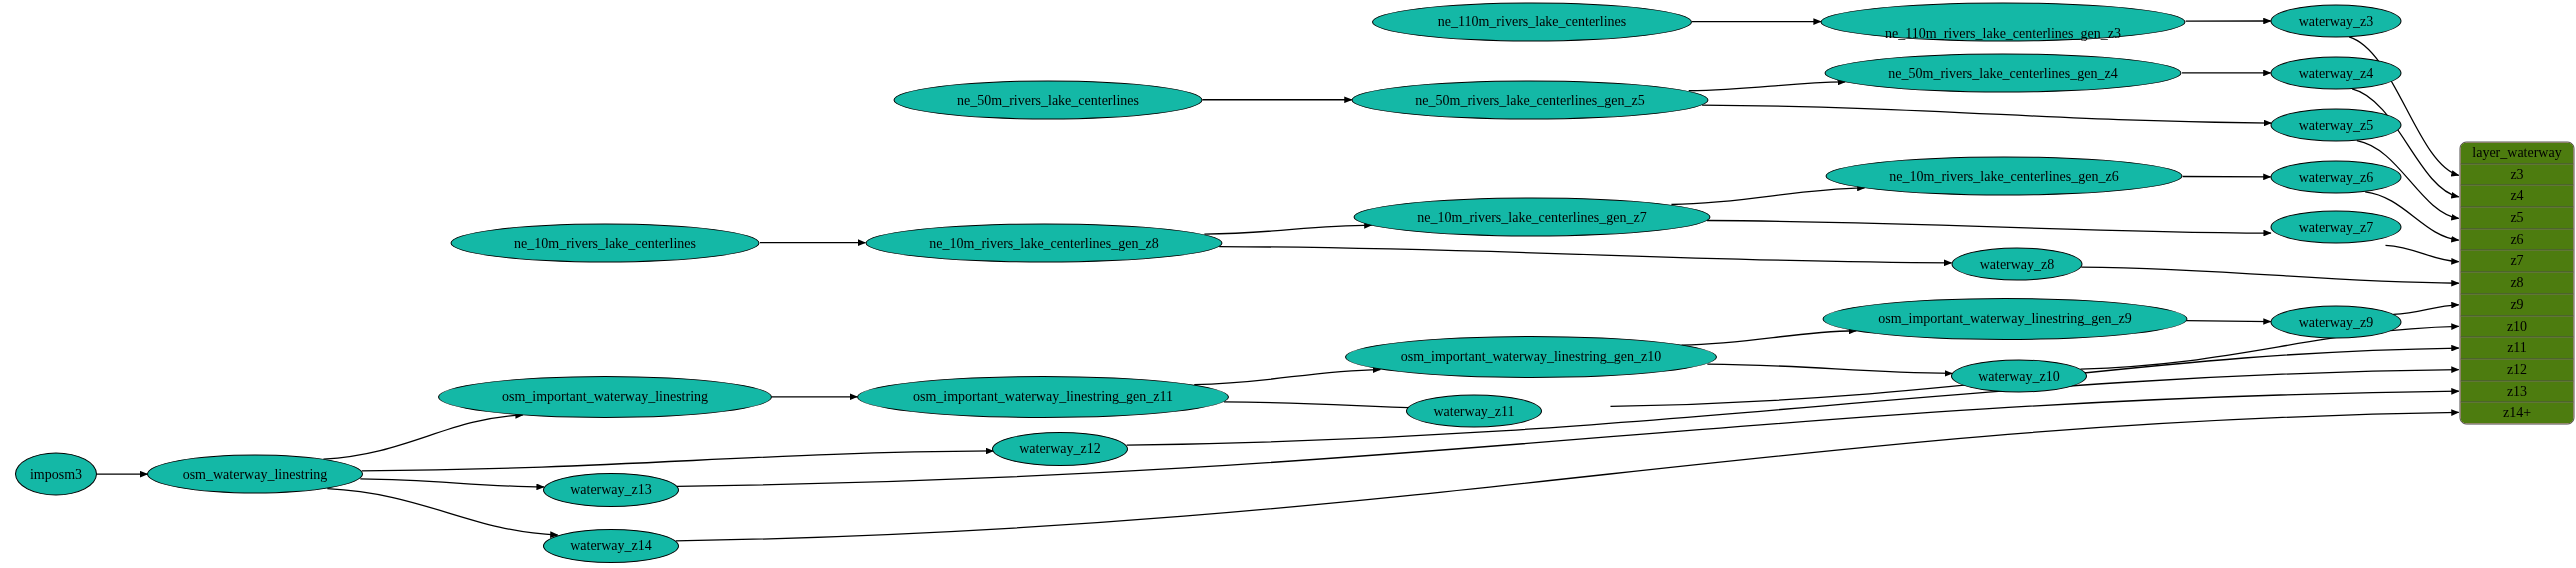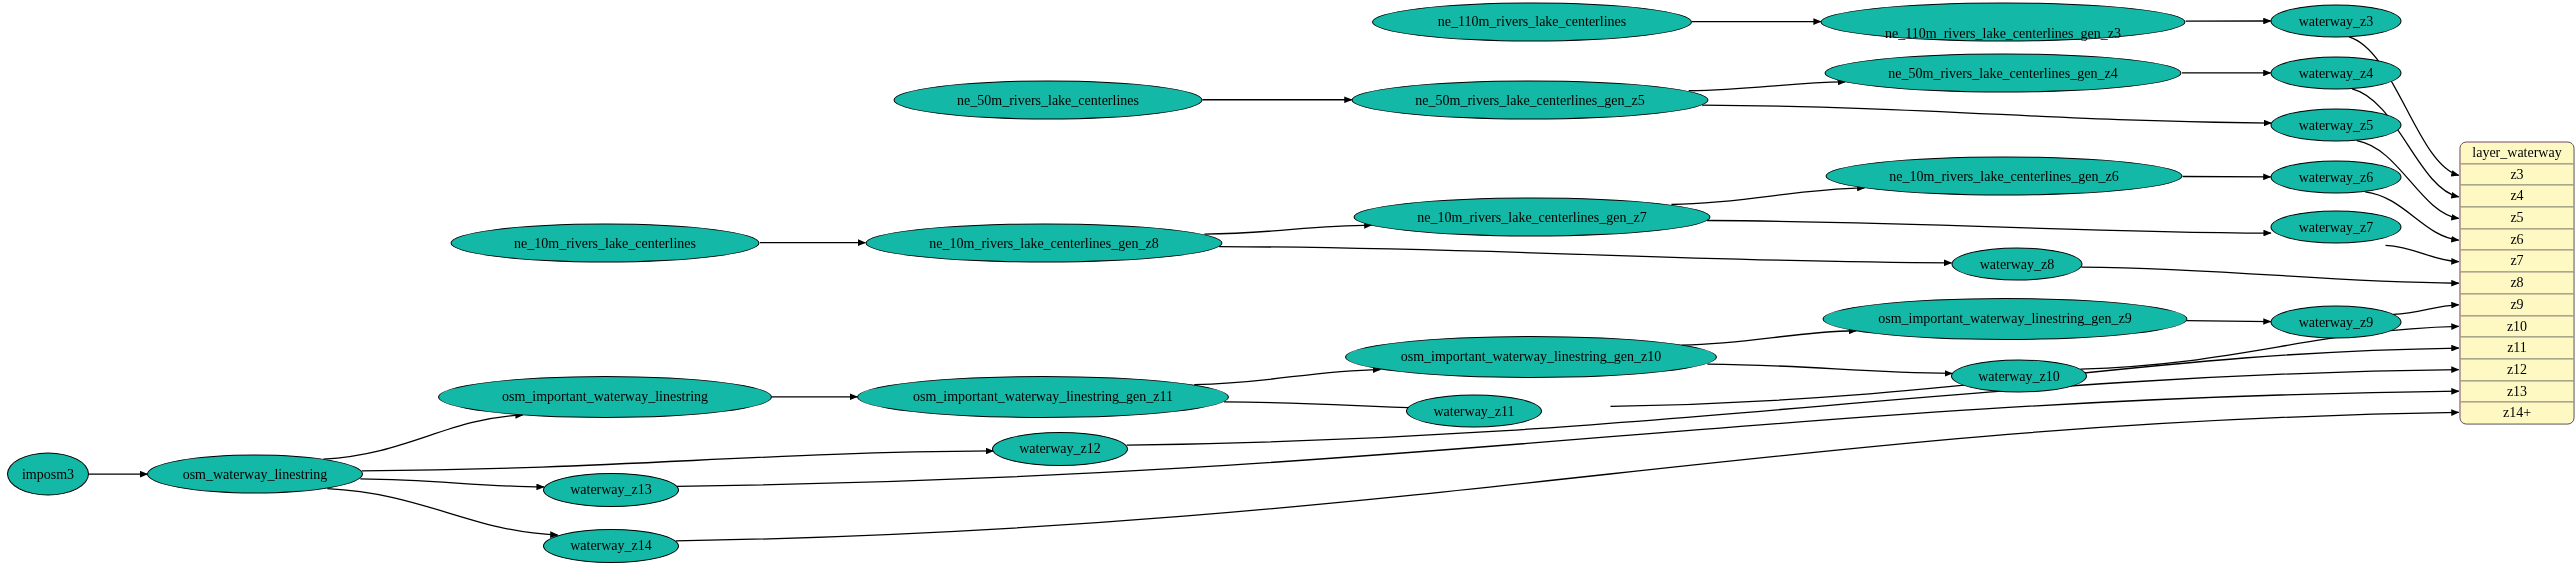--- a/index.html
+++ b/index.html
@@ -53,21 +53,21 @@
     font-family: "Liberation Serif", "DejaVu Serif", serif;
   }
   .record-row {
     box-sizing: border-box;
     text-align: center;
     color: #000000;
     font-size: 14px;
     line-height: 1;
     padding: 3px 7.4px 3.7px 7.4px;
     border-bottom: 1px solid #4d4d4d;
-    background: #fef9c3;
+    background: #4d7c0f;
     white-space: nowrap;
   }
   .record-row:last-child { border-bottom: none; }
   .record-title { font-size: 14px; }
 </style>
 </head>
 <body>
 
 <div id="canvas">
   <svg id="edges" viewBox="0 0 3459 763" preserveAspectRatio="none">
@@ -109,21 +109,21 @@
         <path d="M3213.6,422.2 C3250.5,420.9 3268.1,410.5 3301.5,409.5"></path>
         <path d="M2793.5,495.7 C3006.9,490.0 3108.5,443.1 3301.5,438.5"></path>
         <path d="M2162.5,546.0 C2640.9,538.1 2868.7,473.8 3301.5,467.5"></path>
         <path d="M1512.8,598.0 C2264.1,587.8 2621.8,504.6 3301.5,496.5"></path>
         <path d="M909.0,653.2 C1913.9,640.5 2392.4,535.7 3301.5,525.5"></path>
         <path d="M907.5,726.7 C1913.0,709.4 2391.8,567.8 3301.5,554.0"></path>
       </g>
   </svg>
 
   <div id="node-layer">
-      <div class="node" style="left: 48px; top: 474px; width: 82px; height: 43px;">
+      <div class="node" style="left: 56px; top: 474px; width: 82px; height: 43px;">
         <span>imposm3</span>
       </div>
       <div class="node" style="left: 255px; top: 474px; width: 216px; height: 39px;">
         <span>osm_waterway_linestring</span>
       </div>
       <div class="node" style="left: 605px; top: 397px; width: 334px; height: 42px;">
         <span>osm_important_waterway_linestring</span>
       </div>
       <div class="node" style="left: 1043px; top: 397px; width: 372px; height: 42px;">
         <span>osm_important_waterway_linestring_gen_z11</span>

